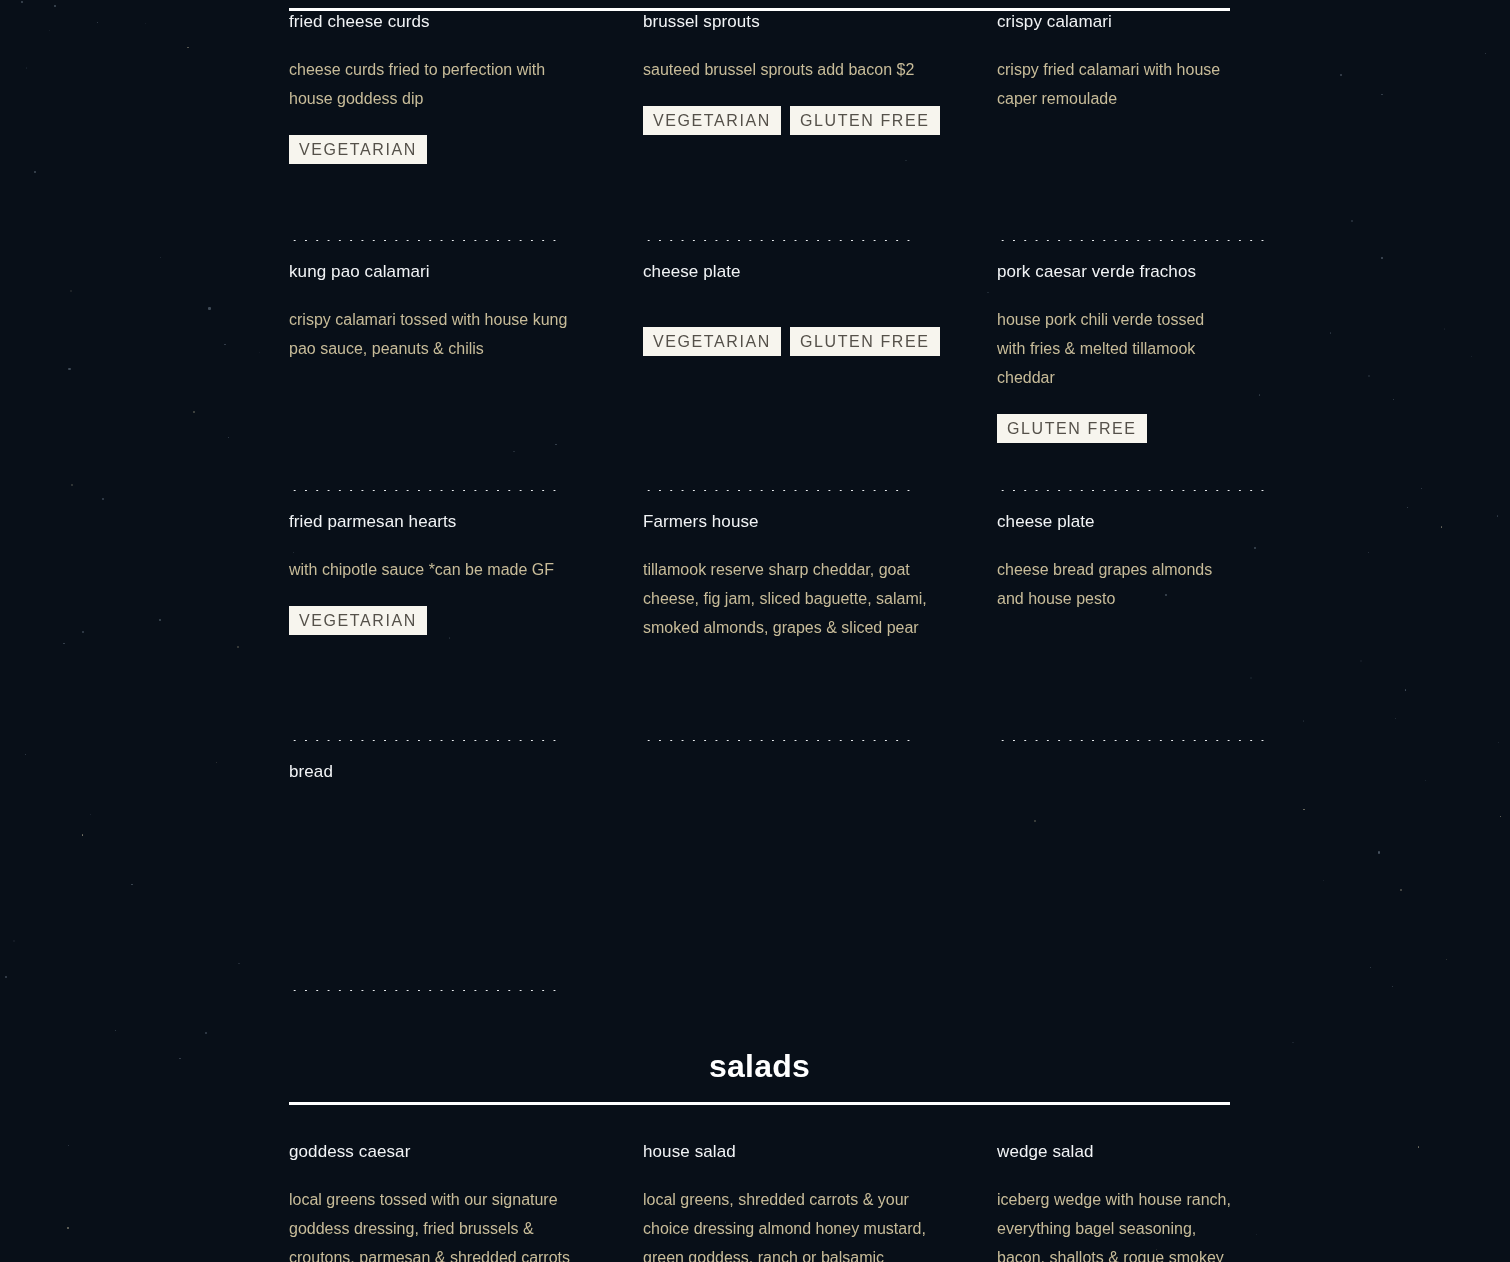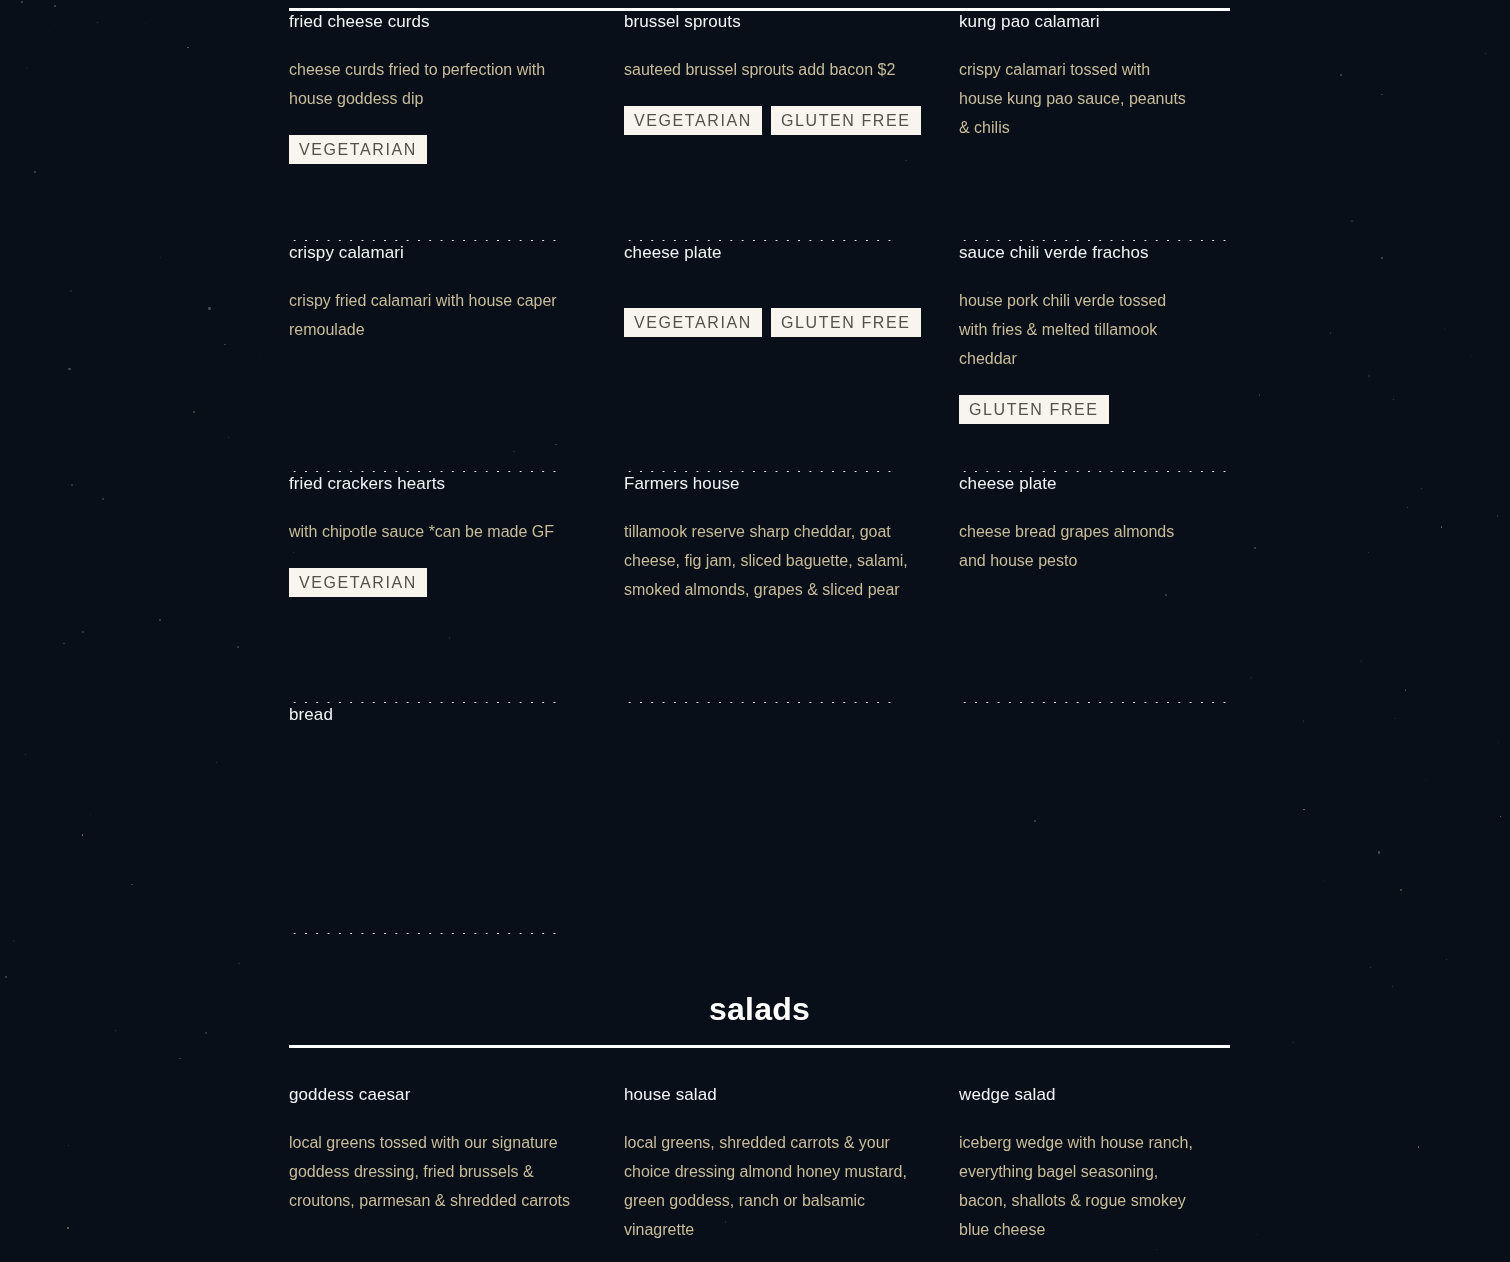--- a/index.html
+++ b/index.html
@@ -60,20 +60,21 @@
     letter-spacing: .2px;
     line-height: 1;
     padding-bottom: 20px;
   }
 
   
   .menu-grid {
     display: grid;
     grid-template-columns: 335px 335px 271px;
     column-gap: 0;
+    gap: 19px;
   }
   .menu-cell {
     padding-right: 35px;
     box-sizing: border-box;
   }
   .menu-item {
     display: flex;
     flex-direction: column;
     min-height: 231px;
   }
@@ -243,59 +244,59 @@
             <div class="badges">
               <span class="badge">VEGETARIAN</span>
               <span class="badge">GLUTEN FREE</span>
             </div>
             <div class="spacer"></div>
             <div class="dotted w-col"></div>
           </div>
         </div>
         <div class="menu-cell">
           <div class="menu-item">
+            <div class="item-title">crispy calamari</div>
+            <p class="item-desc">crispy fried calamari with house caper remoulade</p>
+            <div class="spacer"></div>
+            <div class="dotted w-col"></div>
+          </div>
+        </div>
+        <div class="menu-cell">
+          <div class="menu-item">
             <div class="item-title">kung pao calamari</div>
             <p class="item-desc">crispy calamari tossed with house kung pao sauce, peanuts &amp; chilis</p>
             <div class="spacer"></div>
             <div class="dotted w-col"></div>
           </div>
         </div>
         <div class="menu-cell">
           <div class="menu-item">
-            <div class="item-title">crispy calamari</div>
-            <p class="item-desc">crispy fried calamari with house caper remoulade</p>
-            <div class="spacer"></div>
-            <div class="dotted w-col"></div>
-          </div>
-        </div>
-        <div class="menu-cell">
-          <div class="menu-item">
             <div class="item-title">cheese plate</div>
             <div class="badges">
               <span class="badge">VEGETARIAN</span>
               <span class="badge">GLUTEN FREE</span>
             </div>
             <div class="spacer"></div>
             <div class="dotted w-col"></div>
           </div>
         </div>
         <div class="menu-cell">
           <div class="menu-item">
-            <div class="item-title">sauce chili verde frachos</div>
+            <div class="item-title">pork caesar verde frachos</div>
             <p class="item-desc">house pork chili verde tossed with fries &amp; melted tillamook cheddar</p>
             <div class="badges">
               <span class="badge">GLUTEN FREE</span>
             </div>
             <div class="spacer"></div>
             <div class="dotted w-col"></div>
           </div>
         </div>
         <div class="menu-cell">
           <div class="menu-item">
-            <div class="item-title">fried crackers hearts</div>
+            <div class="item-title">fried parmesan hearts</div>
             <p class="item-desc">with chipotle sauce *can be made GF</p>
             <div class="badges">
               <span class="badge">VEGETARIAN</span>
             </div>
             <div class="spacer"></div>
             <div class="dotted w-col"></div>
           </div>
         </div>
         <div class="menu-cell">
           <div class="menu-item">

